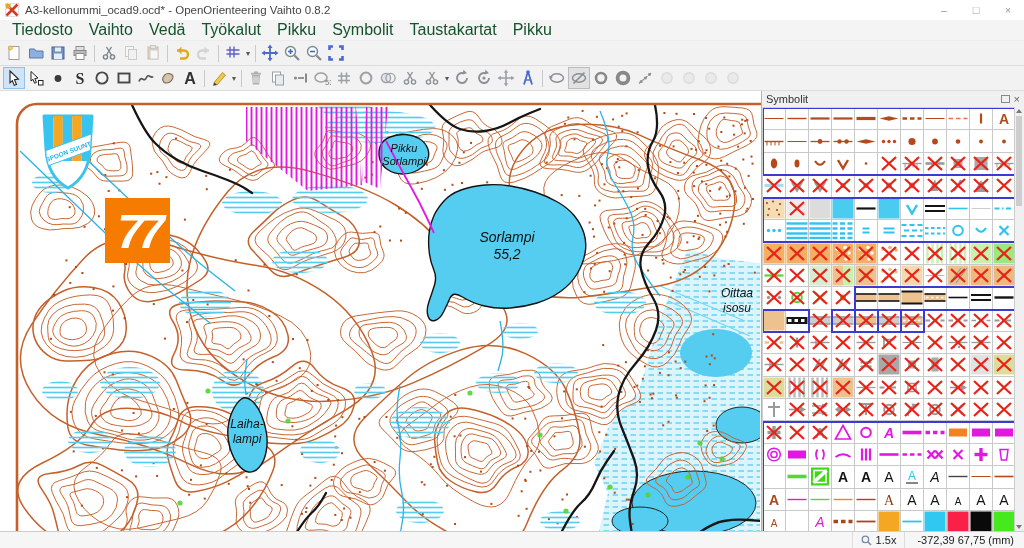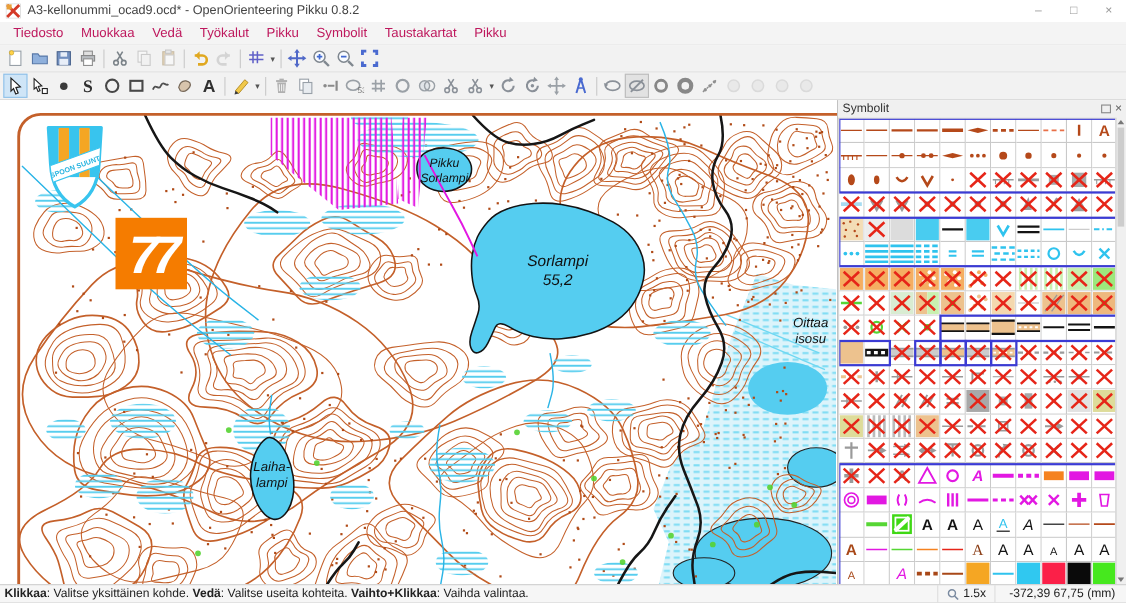--- a/index.html
+++ b/index.html
@@ -6,21 +6,21 @@
   body{font-family:"Liberation Sans",sans-serif;-webkit-user-select:none;user-select:none;}
   .window{width:1024px;height:548px;background:#fff;display:flex;flex-direction:column;overflow:hidden;position:relative;}
   
   .titlebar{height:20px;flex:0 0 auto;display:flex;align-items:center;background:#fff;padding-left:5px;}
   .app-icon{width:14px;height:14px;display:flex;align-items:center;}
   .title-text{font-size:11.5px;color:#444;margin-left:6px;}
   .win-controls{margin-left:auto;display:flex;height:100%;}
   .win-btn{width:32px;display:flex;align-items:center;justify-content:center;color:#999;font-size:11px;}
   
   .menubar{height:20px;flex:0 0 auto;background:#f4f4f4;display:flex;align-items:center;padding-left:4px;border-bottom:1px solid #ececec;}
-  .menu-item{padding:2px 8px;font-size:12px;color:#be185d;}
+  .menu-item{padding:2px 8px;font-size:16px;color:#14532d;}
   
   .toolbar{height:24px;flex:0 0 auto;background:#f2f2f2;display:flex;align-items:center;padding-left:3px;border-bottom:1px solid #dcdcdc;}
   .tb-btn{width:22px;height:22px;display:flex;align-items:center;justify-content:center;border:1px solid transparent;box-sizing:border-box;}
   .tb-btn.active{background:#cfe5f7;border-color:#8fc0e8;}
   .tb-btn.pressed{background:#e2e2e2;border-color:#bcbcbc;}
   .tb-btn.disabled{opacity:.4;}
   .tb-sep{width:1px;height:17px;background:#c9c9c9;margin:0 3px;}
   .tb-arrow{width:8px;height:22px;font-size:8px;color:#555;display:flex;align-items:center;justify-content:center;}
   
   .content{flex:1;display:flex;min-height:0;}
@@ -57,31 +57,31 @@
 <div class="window">
 
   <div class="titlebar">
     <span class="app-icon">
       <svg width="14" height="14" viewBox="0 0 14 14">
           <rect x="0.5" y="0.5" width="13" height="13" fill="#fff" stroke="#ccc" stroke-width="0.6"></rect>
           <path d="M1.5,1.5 L12.5,12.5 M12.5,1.5 L1.5,12.5" stroke="#d43a28" stroke-width="2.6"></path>
           <rect x="1" y="1" width="4.6" height="4.6" fill="#e8a038"></rect>
         </svg>
     </span>
-    <span class="title-text">A3-kellonummi_ocad9.ocd* - OpenOrienteering Pikku 0.8.2</span>
+    <span class="title-text">A3-kellonummi_ocad9.ocd* - OpenOrienteering Vaihto 0.8.2</span>
     <div class="win-controls">
       <div class="win-btn">–</div>
       <div class="win-btn">□</div>
       <div class="win-btn">×</div>
     </div>
   </div>
 
   <div class="menubar" id="menubar">
       <div class="menu-item">Tiedosto</div>
-      <div class="menu-item">Muokkaa</div>
+      <div class="menu-item">Vaihto</div>
       <div class="menu-item">Vedä</div>
       <div class="menu-item">Työkalut</div>
       <div class="menu-item">Pikku</div>
       <div class="menu-item">Symbolit</div>
       <div class="menu-item">Taustakartat</div>
       <div class="menu-item">Pikku</div>
     </div>
 
   <div class="toolbar" id="toolbar1">
       <div class="tb-btn">
@@ -2468,21 +2468,20 @@
         <div class="panel-scroll">
           <div class="ps-up"></div>
           <div class="ps-thumb"></div>
           <div class="ps-down"></div>
         </div>
       </div>
     </div>
   </div>
 
   <div class="statusbar">
-    <span class="hint" id="status-hint"><b>Klikkaa</b><span>: Valitse yksittäinen kohde. </span><b>Vedä</b><span>: Valitse useita kohteita. </span><b>Vaihto+Klikkaa</b><span>: Vaihda valintaa.</span></span>
     <span class="status-right">
       <span class="zoom-box">
         <svg width="11" height="11" viewBox="0 0 11 11">
             <circle cx="4.4" cy="4.4" r="3.2" fill="none" stroke="#7a8aa0" stroke-width="1.3"></circle>
             <path d="M6.8,6.8 L10,10" stroke="#7a8aa0" stroke-width="1.5"></path>
           </svg>
         <span>1.5x</span>
       </span>
       <span class="coord-box">-372,39 67,75 (mm)</span>
     </span>

